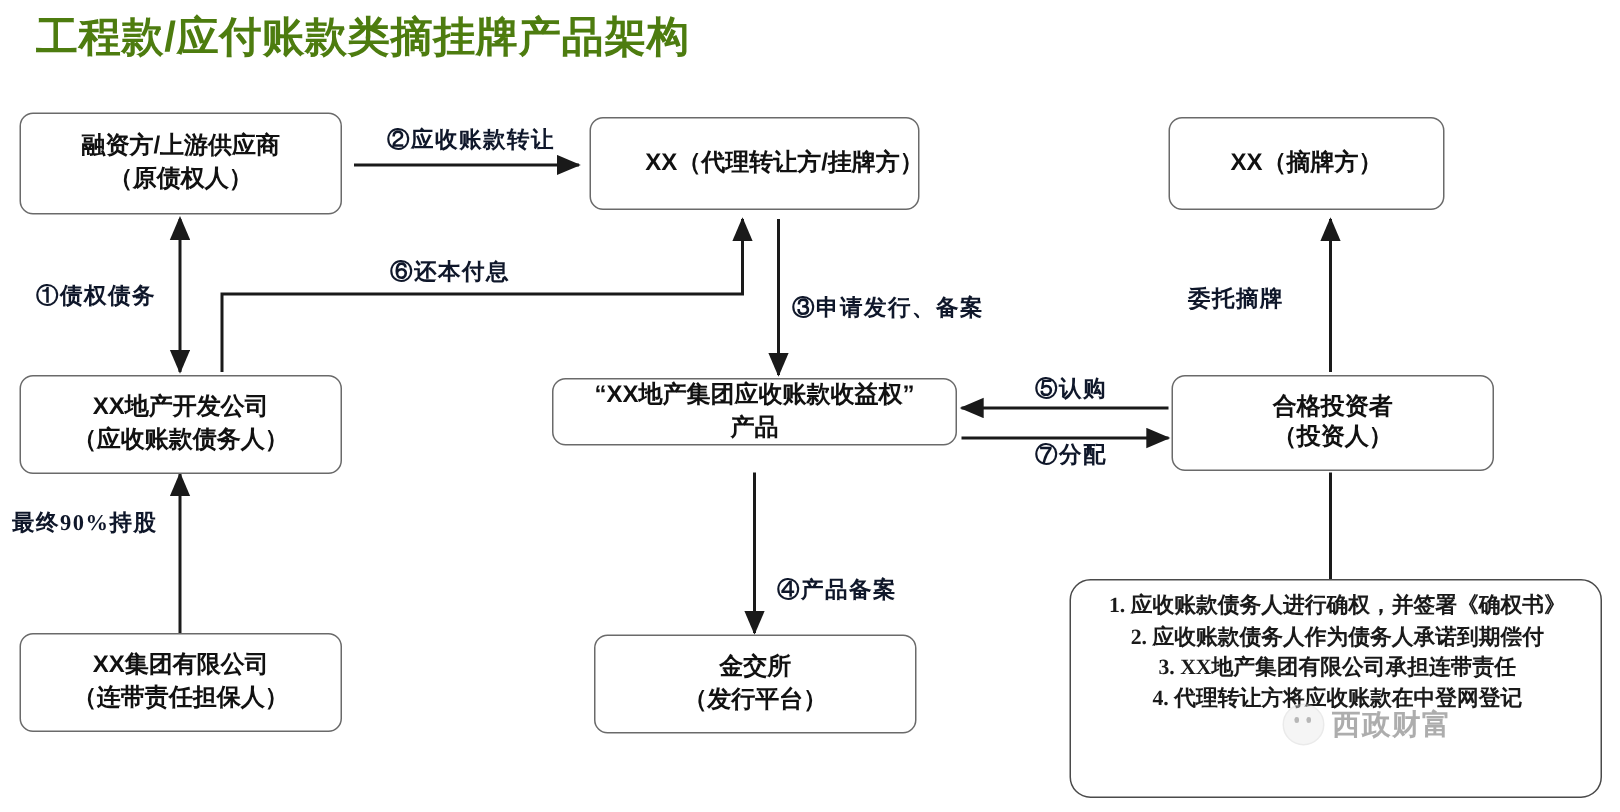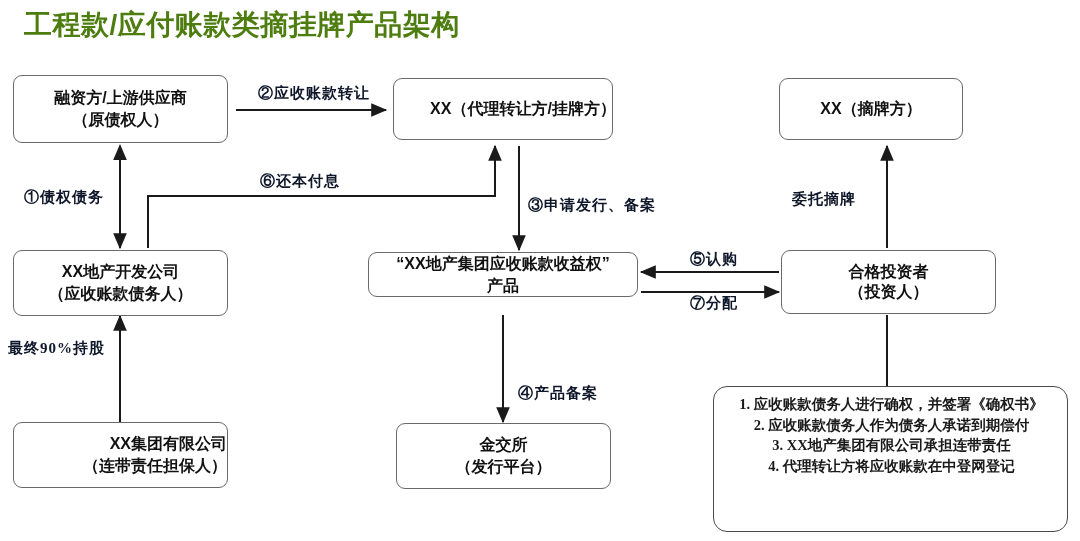--- a/index.html
+++ b/index.html
@@ -122,21 +122,21 @@
   <div class="node" style="left:368px;top:252px;width:270px;height:45px;font-size:16px;">
     <span class="l1">“XX地产集团应收账款收益权”</span>
     <span class="l2">产品</span>
   </div>
 
   <div class="node" style="left:781px;top:250px;width:215px;height:64px;font-size:16px;line-height:1.25;">
     <span class="l1">合格投资者</span>
     <span class="l2">（投资人）</span>
   </div>
 
-  <div class="node" style="left:13px;top:422px;width:215px;height:66px;font-size:16px;align-items:flex-end;">
+  <div class="node" style="left:13px;top:422px;width:215px;height:66px;font-size:16px;">
     <span class="l1">XX集团有限公司</span>
     <span class="l2">（连带责任担保人）</span>
   </div>
 
   <div class="node" style="left:396px;top:423px;width:215px;height:66px;font-size:16px;">
     <span class="l1">金交所</span>
     <span class="l2">（发行平台）</span>
   </div>
 
   <div class="lbl" style="left:258px;top:84px;">②应收账款转让</div>
@@ -157,14 +157,18 @@
 
   <div class="lbl" style="left:8px;top:339px;">最终90%持股</div>
 
   <div class="note" style="left:713px;top:386px;width:355px;height:146px;text-align:center;">
     <div>1. 应收账款债务人进行确权，并签署《确权书》</div>
     <div>2. 应收账款债务人作为债务人承诺到期偿付</div>
     <div>3. XX地产集团有限公司承担连带责任</div>
     <div>4. 代理转让方将应收账款在中登网登记</div>
   </div>
 
+  <div class="wm">
+    <span class="av"></span>
+    <span class="wmtxt">西政财富</span>
+  </div>
 
 </div>
 
 </body></html>

